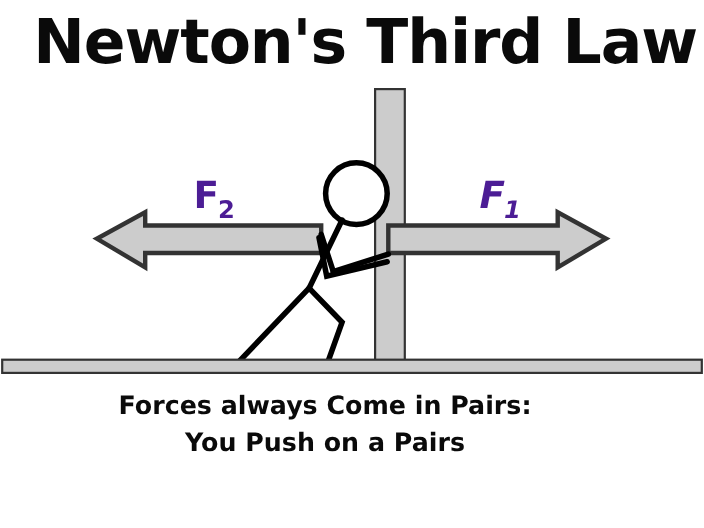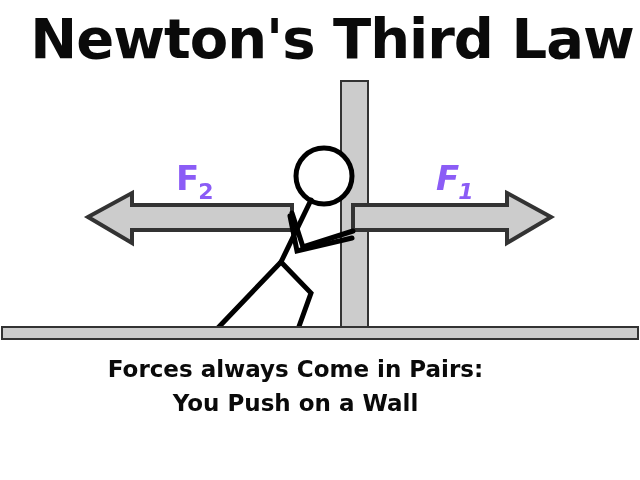--- a/index.html
+++ b/index.html
@@ -46,21 +46,21 @@
     color: #0a0a0a;
   }
   #caption .cap-line {
     display: block;
     white-space: nowrap;
   }
   .flabel {
     position: absolute;
     font-family: "DejaVu Sans", sans-serif;
     font-weight: bold;
-    color: #8b5cf6;
+    color: #4c1d95;
     white-space: nowrap;
   }
   .flabel .base {
     font-size: 34px;
   }
   .flabel .sub {
     font-size: 22px;
     vertical-align: sub;
     position: relative;
     top: 5px;
@@ -112,16 +112,16 @@
   <div class="flabel" id="label-f2">
     <span class="base">F</span><span class="sub">2</span>
   </div>
 
   <div class="flabel" id="label-f1">
     <span class="base">F</span><span class="sub">1</span>
   </div>
 
   <div id="caption">
     <span class="cap-line">Forces always Come in Pairs:</span>
-    <span class="cap-line">You Push on a Wall</span>
+    <span class="cap-line">You Push on a Pairs</span>
   </div>
 
 </div>
 
 </body></html>

